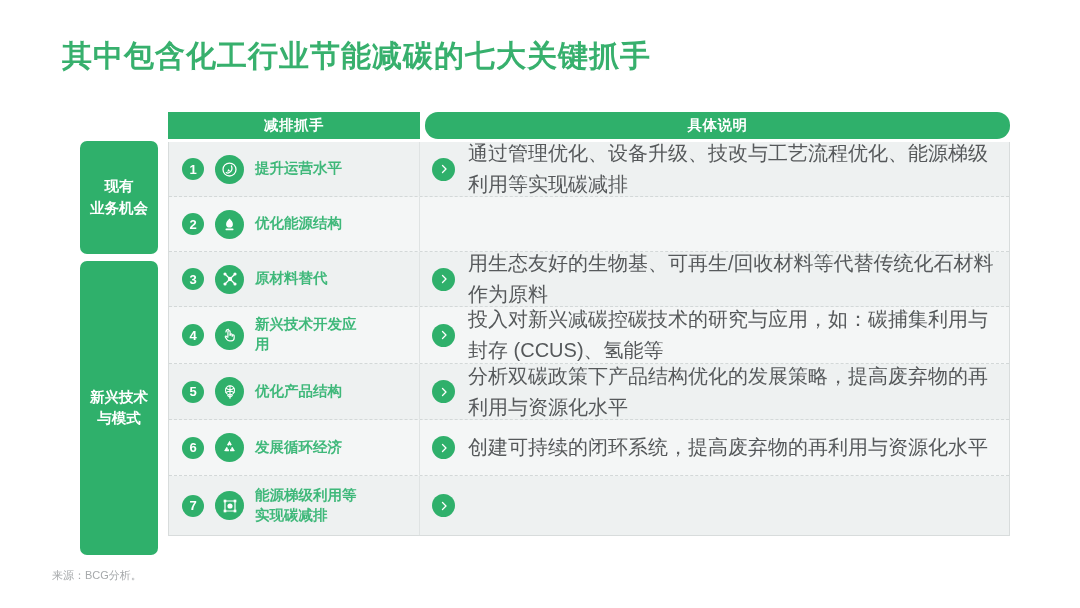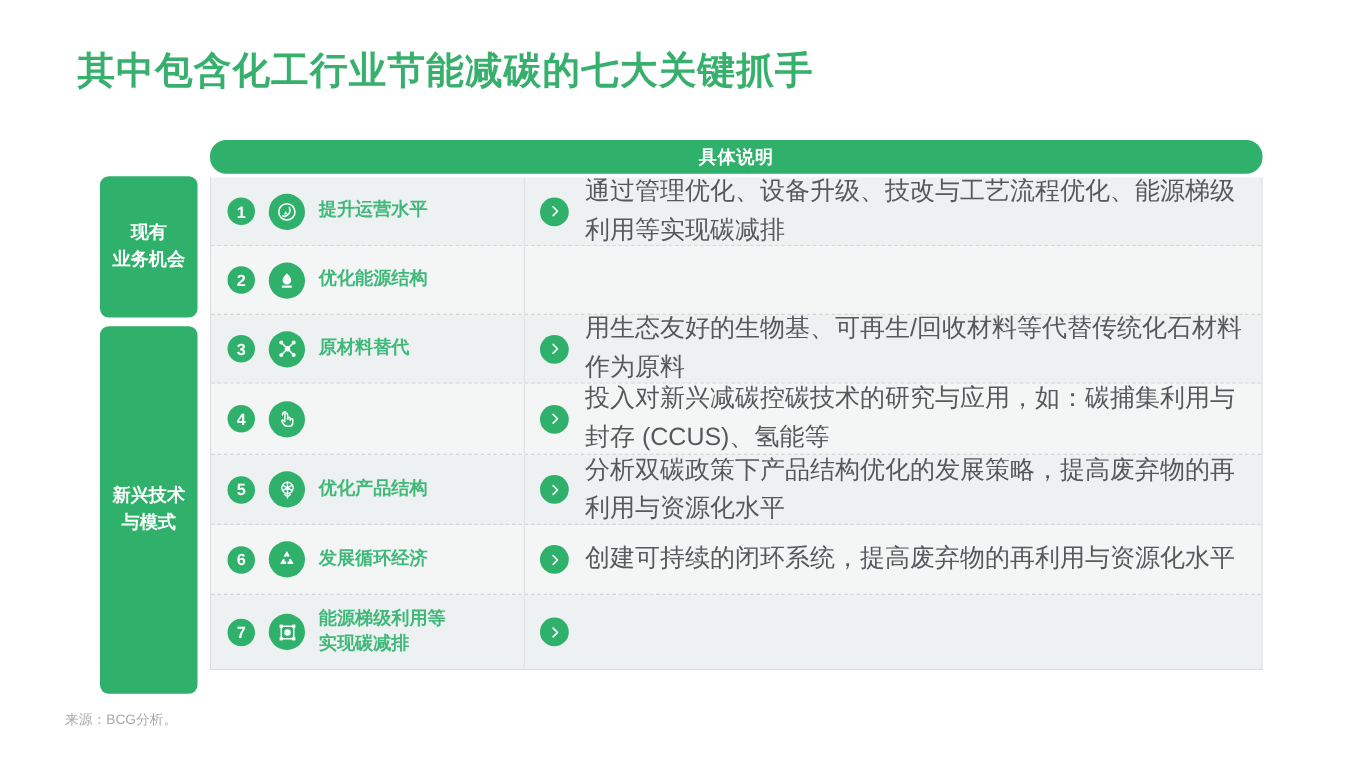--- a/index.html
+++ b/index.html
@@ -185,20 +185,21 @@
     <div class="cat-label">新兴技术<br>与模式</div>
   </div>
   <div class="cat-block" id="cat-block-0">
     <div class="cat-label">现有<br>业务机会</div>
   </div>
 </div>
 
 <div id="table">
 
   <div id="table-header">
+    <div class="th" id="th-measure">减排抓手</div>
     <div class="th" id="th-detail">具体说明</div>
   </div>
 
   <div id="table-body">
 
     <div class="row bg-a" style="height:55px">
       <div class="cell-measure">
         <div class="num-badge">1</div>
         <div class="icon-circle">
           <svg width="19" height="19" viewBox="0 0 24 24" fill="none" stroke="#ffffff" stroke-width="1.6">
@@ -264,20 +265,21 @@
       <div class="cell-measure">
         <div class="num-badge">4</div>
         <div class="icon-circle">
           <svg width="19" height="19" viewBox="0 0 24 24" fill="none" stroke="#ffffff" stroke-width="1.5" stroke-linecap="round" stroke-linejoin="round">
             <path d="M10 13V7.2a1.4 1.4 0 0 1 2.8 0V12"></path>
             <path d="M12.8 11.2a1.3 1.3 0 0 1 2.6 0V13"></path>
             <path d="M15.4 12.2a1.3 1.3 0 0 1 2.5 0v3.1c0 2.1-1.6 3.6-3.7 3.6h-2c-1.8 0-2.7-.8-3.6-2L6.8 14c-.4-.7.4-1.6 1.2-1.1L10 14.2"></path>
             <path d="M7.5 7.5a3.6 3.6 0 0 1 3.4-3.3"></path>
           </svg>
         </div>
+        <div class="measure-label" style="max-width:108px">新兴技术开发应用</div>
       </div>
       <div class="cell-detail">
         <div class="chev-circle">
           <svg width="12" height="12" viewBox="0 0 24 24" fill="none" stroke="#ffffff" stroke-width="2.6" stroke-linecap="round" stroke-linejoin="round">
               <polyline points="9,5 16,12 9,19"></polyline>
             </svg>
         </div>
         <div class="detail-text" style="max-width:545px">投入对新兴减碳控碳技术的研究与应用，如：碳捕集利用与封存 (CCUS)、氢能等</div>
       </div>
     </div>

